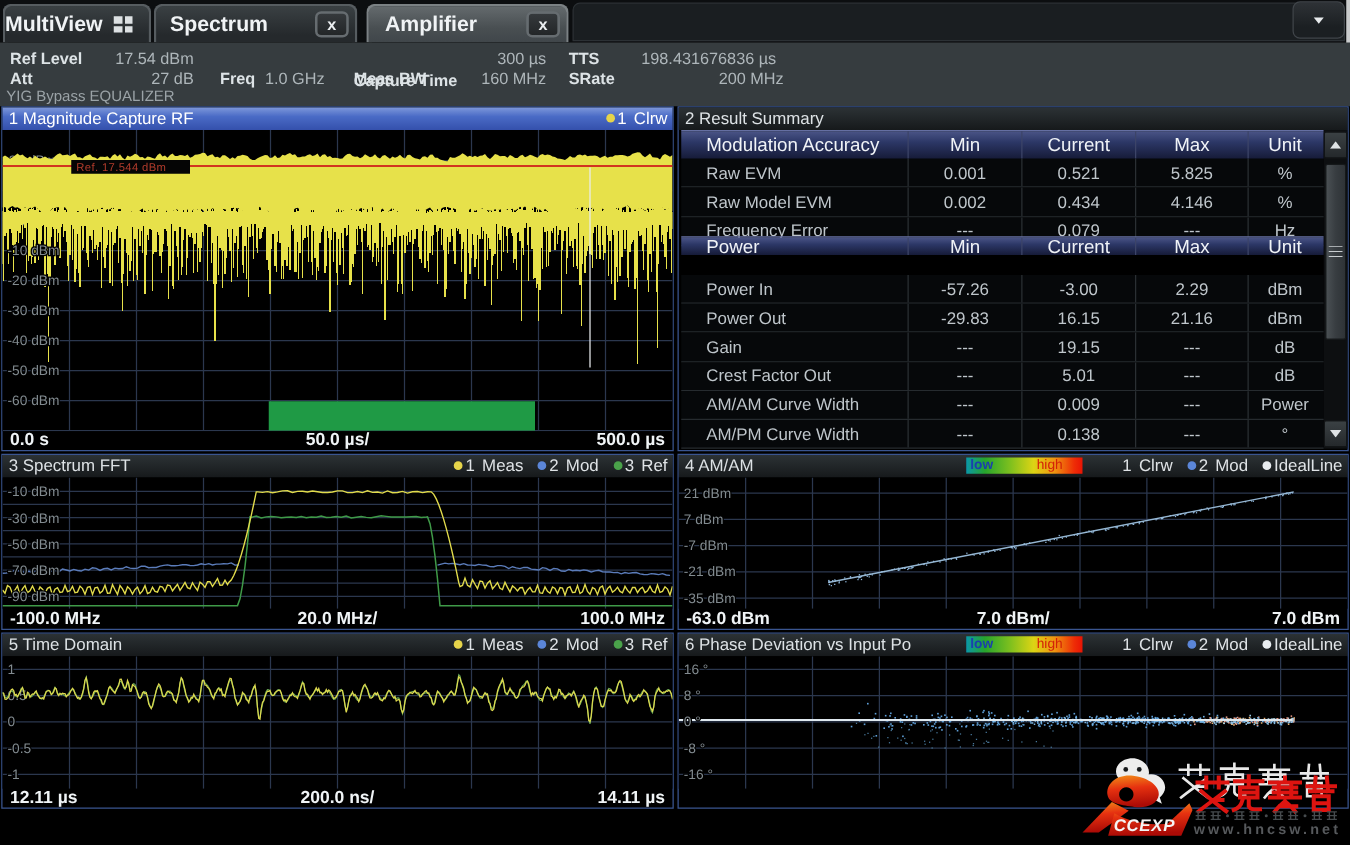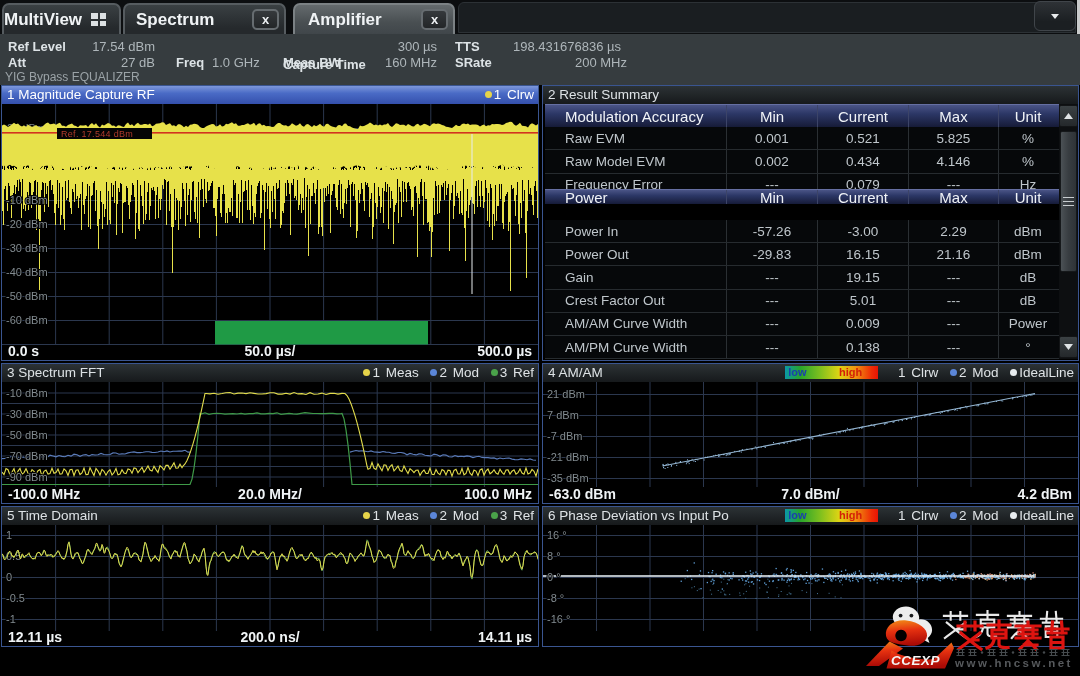--- a/index.html
+++ b/index.html
@@ -26,24 +26,24 @@
 #infobar .lb{position:absolute;color:#dde3e6;font-weight:bold;white-space:pre}
 #infobar .vl{position:absolute;color:#aeb6ba;white-space:pre}
 
 .win{position:absolute;background:#000;border:1px solid #3a5590}
 .wtitle{position:absolute;left:0;top:0;right:0;height:18px;
 background:linear-gradient(#2c3235,#16191b);color:#dde2e5;font-size:13.5px;
 line-height:18px;padding-left:5px;white-space:nowrap;overflow:hidden}
 .wtitle.active{background:linear-gradient(#7d97da 0%,#4a6bc6 40%,#3450ac 100%);color:#fff}
 .lg{position:absolute;right:4px;top:0;font-size:13.5px;color:#dfe3e6;font-weight:normal;word-spacing:2px}
 .dot{display:inline-block;width:7px;height:7px;border-radius:50%;margin:0 2px 1px 6px;vertical-align:middle}
-.lowhigh{display:inline-block;position:relative;width:93px;height:13px;vertical-align:-2px;margin-right:14px;
+.lowhigh{display:inline-block;position:relative;width:93px;height:13px;vertical-align:-2px;margin-right:26px;
 background:linear-gradient(90deg,#0a98a8 0%,#27a42c 16%,#7fc01e 38%,#ddd414 58%,#ef9410 76%,#ee2c06 93%,#e81404 100%)}
 .lowhigh .lo{position:absolute;left:3px;top:0;font-size:11px;line-height:13px;color:#1b3fae;font-weight:bold}
-.lowhigh .hi{position:absolute;right:16px;top:0;font-size:11px;line-height:13px;color:#d42108;font-weight:bold}
+.lowhigh .hi{position:absolute;right:16px;top:0;font-size:11px;line-height:13px;color:#d42108;font-weight:normal}
 .plot{position:absolute;left:0;right:0;background:#000}
 .plotsvg{position:absolute;left:0;top:0}
 .yl{font-size:11px;fill:#828b90;font-family:"Liberation Sans",sans-serif;paint-order:stroke;stroke:#000;stroke-width:2px}
 .waxis{position:absolute;left:0;right:0;bottom:0;height:17px;color:#f0f4f6;
 font-size:14px;font-weight:bold;line-height:16px}
 .waxis .l{position:absolute;left:6px}
 .waxis .c{position:absolute;left:0;right:0;text-align:center}
 .waxis .r{position:absolute;right:6px}
 
 .trh,.trd{position:absolute;left:2px;width:514px;display:flex;font-size:13.5px;align-items:center}
@@ -419,21 +419,21 @@
         <text x="4" y="16.0" class="yl">21 dBm</text>
         <text x="4" y="37.0" class="yl">7 dBm</text>
         <text x="4" y="58.0" class="yl">-7 dBm</text>
         <text x="4" y="79.0" class="yl">-21 dBm</text>
         <text x="4" y="100.0" class="yl">-35 dBm</text>
       </svg>
     </div>
 <div class="waxis">
       <span class="l">-63.0 dBm</span>
       <span class="c">7.0 dBm/</span>
-      <span class="r">4.2 dBm</span>
+      <span class="r">7.0 dBm</span>
     </div>
 </div>
 <div class="win" style="left:1px;top:506px;width:538px;height:141px">
 <div class="wtitle">5 Time Domain<span class="lg"><i class="dot" style="background:#e6d44a"></i>1 Meas <i class="dot" style="background:#5b86d8"></i>2 Mod <i class="dot" style="background:#4aa24a"></i>3 Ref</span></div>
 <div class="plot" style="top:18px;height:106px">
       <svg class="plotsvg" width="536" height="106" viewBox="0 0 536 106">
         <path d="M53.6 0V106 M107.2 0V106 M160.8 0V106 M214.4 0V106 M268.0 0V106 M321.6 0V106 M375.2 0V106 M428.8 0V106 M482.4 0V106 M0 10.5H536 M0 31.5H536 M0 52.5H536 M0 73.5H536 M0 94.5H536" stroke="#2b374e" stroke-width="1" fill="none"></path>
         <text x="4" y="35.0" class="yl">0.5</text>
         <polyline points="0,28.8 1,31.0 2,32.7 3,33.2 4,32.5 5,30.8 6,29.0 7,27.9 8,27.9 9,29.2 10,31.0 11,32.3 12,32.5 13,31.0 14,28.3 15,25.7 16,25.6 17,29.1 18,32.4 19,32.0 20,30.5 21,30.8 22,32.0 23,32.4 24,31.6 25,30.3 26,29.3 27,29.2 28,30.1 29,31.7 30,33.3 31,34.2 32,33.9 33,32.4 34,30.4 35,28.4 36,27.3 37,27.4 38,28.6 39,30.0 40,29.7 41,26.9 42,24.9 43,26.6 44,29.5 45,30.4 46,30.1 47,29.9 48,30.3 49,31.0 50,31.6 51,31.6 52,30.9 53,29.6 54,28.1 55,27.0 56,26.7 57,27.5 58,29.1 59,31.2 60,33.1 61,34.2 62,34.3 63,33.2 64,30.9 65,26.3 66,19.8 67,16.7 68,21.1 69,28.2 70,32.4 71,33.3 72,32.4 73,30.5 74,28.6 75,27.6 76,28.1 77,30.2 78,33.3 79,36.5 80,38.5 81,38.6 82,36.6 83,33.1 84,29.1 85,26.1 86,24.6 87,25.0 88,26.5 89,28.1 90,28.6 91,27.6 92,25.1 93,22.2 94,20.2 95,20.1 96,22.2 97,25.4 98,26.3 99,23.2 100,20.7 101,23.3 102,26.6 103,26.0 104,23.4 105,21.9 106,22.7 107,25.6 108,29.2 109,32.2 110,33.4 111,32.7 112,30.8 113,28.9 114,28.3 115,29.6 116,32.7 117,36.7 118,40.0 119,41.3 120,40.1 121,36.6 122,31.9 123,27.4 124,24.5 125,23.8 126,25.3 127,27.9 128,30.5 129,32.1 130,32.1 131,30.8 132,29.0 133,27.8 134,27.8 135,29.2 136,31.6 137,34.1 138,35.7 139,35.6 140,33.4 141,28.6 142,21.9 143,17.6 144,19.2 145,24.0 146,28.5 147,31.9 148,34.3 149,35.4 150,35.2 151,34.1 152,32.7 153,31.8 154,32.0 155,33.3 156,34.9 157,35.5 158,32.6 159,25.7 160,19.7 161,19.2 162,21.4 163,22.5 164,23.3 165,25.2 166,28.1 167,31.0 168,32.7 169,32.8 170,31.2 171,28.8 172,26.5 173,25.3 174,25.8 175,27.6 176,29.7 177,31.1 178,30.7 179,28.5 180,25.0 181,21.4 182,19.2 183,19.5 184,22.4 185,27.2 186,32.5 187,36.6 188,38.6 189,38.0 190,35.5 191,32.6 192,30.4 193,29.9 194,31.1 195,33.3 196,35.2 197,35.6 198,34.1 199,30.9 200,27.1 201,24.3 202,24.5 203,30.1 204,41.0 205,49.4 206,48.7 207,43.1 208,38.3 209,34.7 210,31.2 211,28.3 212,26.7 213,26.8 214,28.1 215,29.9 216,31.2 217,31.3 218,30.3 219,28.6 220,27.1 221,26.7 222,27.6 223,29.7 224,32.4 225,35.0 226,36.5 227,36.6 228,35.5 229,33.6 230,31.7 231,30.3 232,29.9 233,30.2 234,31.1 235,31.9 236,32.1 237,31.2 238,28.2 239,23.3 240,20.4 241,22.4 242,26.8 243,30.0 244,31.8 245,32.7 246,32.9 247,32.3 248,30.9 249,29.2 250,27.8 251,26.9 252,26.8 253,27.4 254,28.4 255,29.3 256,29.7 257,29.4 258,28.7 259,27.9 260,27.6 261,28.1 262,29.4 263,31.4 264,33.3 265,34.4 266,34.3 267,32.9 268,30.7 269,28.4 270,26.8 271,26.6 272,28.3 273,32.7 274,39.3 275,43.3 276,41.1 277,35.8 278,31.9 279,30.0 280,29.5 281,30.3 282,32.1 283,34.0 284,35.2 285,35.0 286,33.2 287,30.2 288,26.9 289,24.4 290,23.4 291,24.2 292,26.5 293,29.2 294,31.6 295,32.8 296,32.7 297,31.7 298,30.5 299,29.9 300,30.2 301,31.4 302,33.1 303,34.4 304,34.9 305,34.3 306,32.6 307,30.6 308,28.9 309,28.2 310,28.5 311,29.8 312,31.6 313,33.1 314,33.9 315,33.9 316,33.3 317,33.3 318,36.0 319,42.1 320,45.9 321,42.4 322,36.2 323,32.6 324,31.4 325,30.5 326,29.6 327,28.7 328,28.2 329,28.1 330,28.5 331,29.3 332,30.3 333,31.0 334,31.3 335,31.1 336,30.6 337,29.9 338,29.4 339,29.2 340,29.4 341,30.1 342,31.2 343,33.6 344,37.1 345,38.5 346,35.4 347,30.9 348,28.5 349,28.5 350,29.9 351,31.8 352,33.7 353,35.0 354,35.1 355,34.0 356,32.1 357,30.2 358,28.9 359,28.5 360,29.2 361,30.2 362,30.2 363,27.0 364,20.1 365,14.8 366,15.9 367,20.3 368,23.8 369,26.8 370,30.2 371,33.7 372,36.2 373,36.8 374,35.3 375,32.3 376,29.0 377,26.4 378,25.6 379,26.7 380,29.0 381,31.6 382,33.4 383,33.7 384,32.6 385,30.8 386,29.5 387,29.6 388,31.4 389,34.7 390,38.3 391,41.1 392,41.9 393,40.5 394,37.1 395,32.9 396,29.1 397,26.2 398,23.2 399,19.6 400,18.8 401,23.3 402,28.6 403,30.5 404,29.6 405,27.8 406,26.8 407,27.0 408,28.5 409,30.7 410,32.7 411,33.6 412,33.0 413,31.1 414,28.3 415,25.6 416,23.7 417,22.9 418,21.8 419,19.8 420,19.7 421,23.8 422,28.6 423,30.6 424,30.2 425,29.5 426,29.3 427,30.2 428,31.9 429,33.9 430,35.2 431,35.4 432,34.1 433,31.6 434,28.6 435,26.0 436,24.8 437,25.3 438,27.3 439,30.0 440,32.5 441,33.7 442,33.5 443,31.9 444,29.8 445,28.2 446,27.8 447,28.9 448,30.9 449,32.9 450,33.7 451,32.8 452,30.7 453,29.4 454,30.5 455,31.3 456,29.3 457,27.9 458,30.2 459,34.6 460,38.3 461,39.8 462,38.8 463,36.4 464,33.9 465,32.5 466,33.2 467,36.4 468,42.6 469,50.7 470,54.1 471,48.1 472,37.6 473,29.6 474,25.4 475,24.6 476,26.9 477,31.2 478,36.0 479,39.7 480,40.9 481,39.3 482,35.5 483,31.1 484,27.5 485,25.7 486,26.0 487,27.6 488,29.3 489,30.0 490,29.0 491,26.5 492,23.4 493,21.0 494,20.4 495,22.1 496,25.6 497,30.0 498,33.8 499,36.0 500,36.0 501,34.3 502,32.1 503,31.5 504,33.6 505,35.6 506,34.8 507,32.9 508,32.3 509,32.2 510,31.3 511,29.8 512,28.2 513,27.3 514,27.6 515,29.1 516,31.6 517,34.6 518,38.8 519,43.8 520,45.2 521,40.0 522,32.6 523,27.8 524,26.0 525,26.2 526,27.4 527,28.8 528,29.8 529,29.9 530,29.1 531,27.9 532,26.8 533,26.7 534,27.9 535,30.3 536,33.1" stroke="#62a052" stroke-width="1" fill="none"></polyline>
         <polyline points="0,29.1 1,29.7 2,34.3 3,34.5 4,33.6 5,32.5 6,29.1 7,26.7 8,26.3 9,27.6 10,31.3 11,30.6 12,32.4 13,30.4 14,28.7 15,26.8 16,25.0 17,27.9 18,33.5 19,33.4 20,28.9 21,29.6 22,32.8 23,31.1 24,30.2 25,30.4 26,28.8 27,27.7 28,30.9 29,32.3 30,33.6 31,33.6 32,33.2 33,34.2 34,31.2 35,28.2 36,27.8 37,27.3 38,27.9 39,30.7 40,29.9 41,28.3 42,25.3 43,26.1 44,30.1 45,31.5 46,29.6 47,30.7 48,29.5 49,29.8 50,29.8 51,32.4 52,31.2 53,30.9 54,29.1 55,27.2 56,25.6 57,26.8 58,30.2 59,31.6 60,33.6 61,32.8 62,34.3 63,32.6 64,29.4 65,25.7 66,19.2 67,17.2 68,22.8 69,29.4 70,33.0 71,34.1 72,31.8 73,28.7 74,27.6 75,28.3 76,27.6 77,31.2 78,34.1 79,34.8 80,38.3 81,38.3 82,35.4 83,32.8 84,30.5 85,25.5 86,24.2 87,26.2 88,27.5 89,28.4 90,29.6 91,26.6 92,24.9 93,23.3 94,18.5 95,18.3 96,21.4 97,24.0 98,25.8 99,24.6 100,19.4 101,21.8 102,28.2 103,27.8 104,22.8 105,23.6 106,24.2 107,26.3 108,29.0 109,32.7 110,33.8 111,32.5 112,29.2 113,28.3 114,30.0 115,29.3 116,32.9 117,38.2 118,40.1 119,41.9 120,39.4 121,35.1 122,31.5 123,27.6 124,24.4 125,22.2 126,23.5 127,26.4 128,31.7 129,32.5 130,32.0 131,29.4 132,28.0 133,28.3 134,29.5 135,29.1 136,30.2 137,35.1 138,35.6 139,37.1 140,32.6 141,29.1 142,21.5 143,17.2 144,18.7 145,22.9 146,26.8 147,31.7 148,33.4 149,36.7 150,35.5 151,32.8 152,33.4 153,30.4 154,32.6 155,34.4 156,34.6 157,36.4 158,31.7 159,24.2 160,19.3 161,19.3 162,23.1 163,23.2 164,24.9 165,25.5 166,27.1 167,30.2 168,32.4 169,34.1 170,29.6 171,29.0 172,26.5 173,25.6 174,27.6 175,26.3 176,31.4 177,30.9 178,32.4 179,27.3 180,23.9 181,20.3 182,17.6 183,18.0 184,23.1 185,26.1 186,33.6 187,35.4 188,38.9 189,37.3 190,36.4 191,33.7 192,28.9 193,30.1 194,31.3 195,34.6 196,35.3 197,37.1 198,32.3 199,31.6 200,27.4 201,25.3 202,23.1 203,28.9 204,41.2 205,49.7 206,50.4 207,41.6 208,36.9 209,35.7 210,32.2 211,29.6 212,28.0 213,28.1 214,27.3 215,30.5 216,31.5 217,31.2 218,29.1 219,28.3 220,27.6 221,27.3 222,27.2 223,29.3 224,33.8 225,35.6 226,34.8 227,36.5 228,34.7 229,33.2 230,31.1 231,31.4 232,29.2 233,31.5 234,32.4 235,32.5 236,33.8 237,30.2 238,27.5 239,24.2 240,21.3 241,21.8 242,27.6 243,30.4 244,30.3 245,32.5 246,34.4 247,31.9 248,30.8 249,29.3 250,27.3 251,25.3 252,27.8 253,25.8 254,29.2 255,28.9 256,30.7 257,29.5 258,29.0 259,26.7 260,28.9 261,27.0 262,27.9 263,29.7 264,31.6 265,33.9 266,33.2 267,32.4 268,30.6 269,28.0 270,28.3 271,27.2 272,27.4 273,32.7 274,39.1 275,44.9 276,41.0 277,36.0 278,31.4 279,31.2 280,28.7 281,31.5 282,30.6 283,32.3 284,33.6 285,36.3 286,34.2 287,29.2 288,25.9 289,23.4 290,22.4 291,24.8 292,26.5 293,30.6 294,33.3 295,33.5 296,32.6 297,30.4 298,29.3 299,30.9 300,29.2 301,31.8 302,34.6 303,35.2 304,35.7 305,33.4 306,34.0 307,31.9 308,28.8 309,27.2 310,27.8 311,29.9 312,32.0 313,33.4 314,32.1 315,35.7 316,35.0 317,34.5 318,36.2 319,42.5 320,45.1 321,43.1 322,36.1 323,32.0 324,30.6 325,29.9 326,28.8 327,29.3 328,29.8 329,28.6 330,27.4 331,29.4 332,29.3 333,29.4 334,32.6 335,32.2 336,30.3 337,29.3 338,28.1 339,27.5 340,29.4 341,29.3 342,32.7 343,33.3 344,38.0 345,38.8 346,37.2 347,32.0 348,27.9 349,29.3 350,30.5 351,32.3 352,33.7 353,36.5 354,34.5 355,33.3 356,31.0 357,30.8 358,29.1 359,27.8 360,29.1 361,31.0 362,31.0 363,27.2 364,21.6 365,16.4 366,17.4 367,20.9 368,22.8 369,25.8 370,31.5 371,33.4 372,37.6 373,36.3 374,35.6 375,32.2 376,27.6 377,24.8 378,26.1 379,26.9 380,29.5 381,31.5 382,32.3 383,32.3 384,33.3 385,31.0 386,29.2 387,30.9 388,30.2 389,36.5 390,37.8 391,42.8 392,43.3 393,42.2 394,35.8 395,34.2 396,28.0 397,24.7 398,22.6 399,21.4 400,18.2 401,21.7 402,28.5 403,29.5 404,30.5 405,28.1 406,25.6 407,28.0 408,29.5 409,29.3 410,32.4 411,33.4 412,32.8 413,31.0 414,26.5 415,25.7 416,24.6 417,24.5 418,23.2 419,20.7 420,19.9 421,22.1 422,26.9 423,31.4 424,29.3 425,30.8 426,28.7 427,28.8 428,31.9 429,33.2 430,33.7 431,33.8 432,35.7 433,31.4 434,28.6 435,26.1 436,24.6 437,26.0 438,26.0 439,31.8 440,32.4 441,34.6 442,32.2 443,33.3 444,30.9 445,26.4 446,26.8 447,30.6 448,29.8 449,31.2 450,33.7 451,31.5 452,31.4 453,30.4 454,30.0 455,31.8 456,30.2 457,28.3 458,30.5 459,33.0 460,36.9 461,41.0 462,37.2 463,35.0 464,33.7 465,31.2 466,32.3 467,37.1 468,41.5 469,51.3 470,52.3 471,47.8 472,36.2 473,29.7 474,25.9 475,25.4 476,26.6 477,32.6 478,36.1 479,40.1 480,40.1 481,40.3 482,35.5 483,31.5 484,28.5 485,26.9 486,27.7 487,27.1 488,29.0 489,28.8 490,29.2 491,28.0 492,24.1 493,20.9 494,19.5 495,20.3 496,24.2 497,28.6 498,34.1 499,36.0 500,37.6 501,35.3 502,30.6 503,32.3 504,35.0 505,36.1 506,34.6 507,34.7 508,31.5 509,30.6 510,32.5 511,31.2 512,29.5 513,26.8 514,28.2 515,28.9 516,30.2 517,35.9 518,40.2 519,42.0 520,43.9 521,40.6 522,32.0 523,29.2 524,27.7 525,25.4 526,28.2 527,28.4 528,29.3 529,28.5 530,28.8 531,27.7 532,28.0 533,27.4 534,27.8 535,30.0 536,34.5" stroke="#ddd84e" stroke-width="1" fill="none"></polyline>

